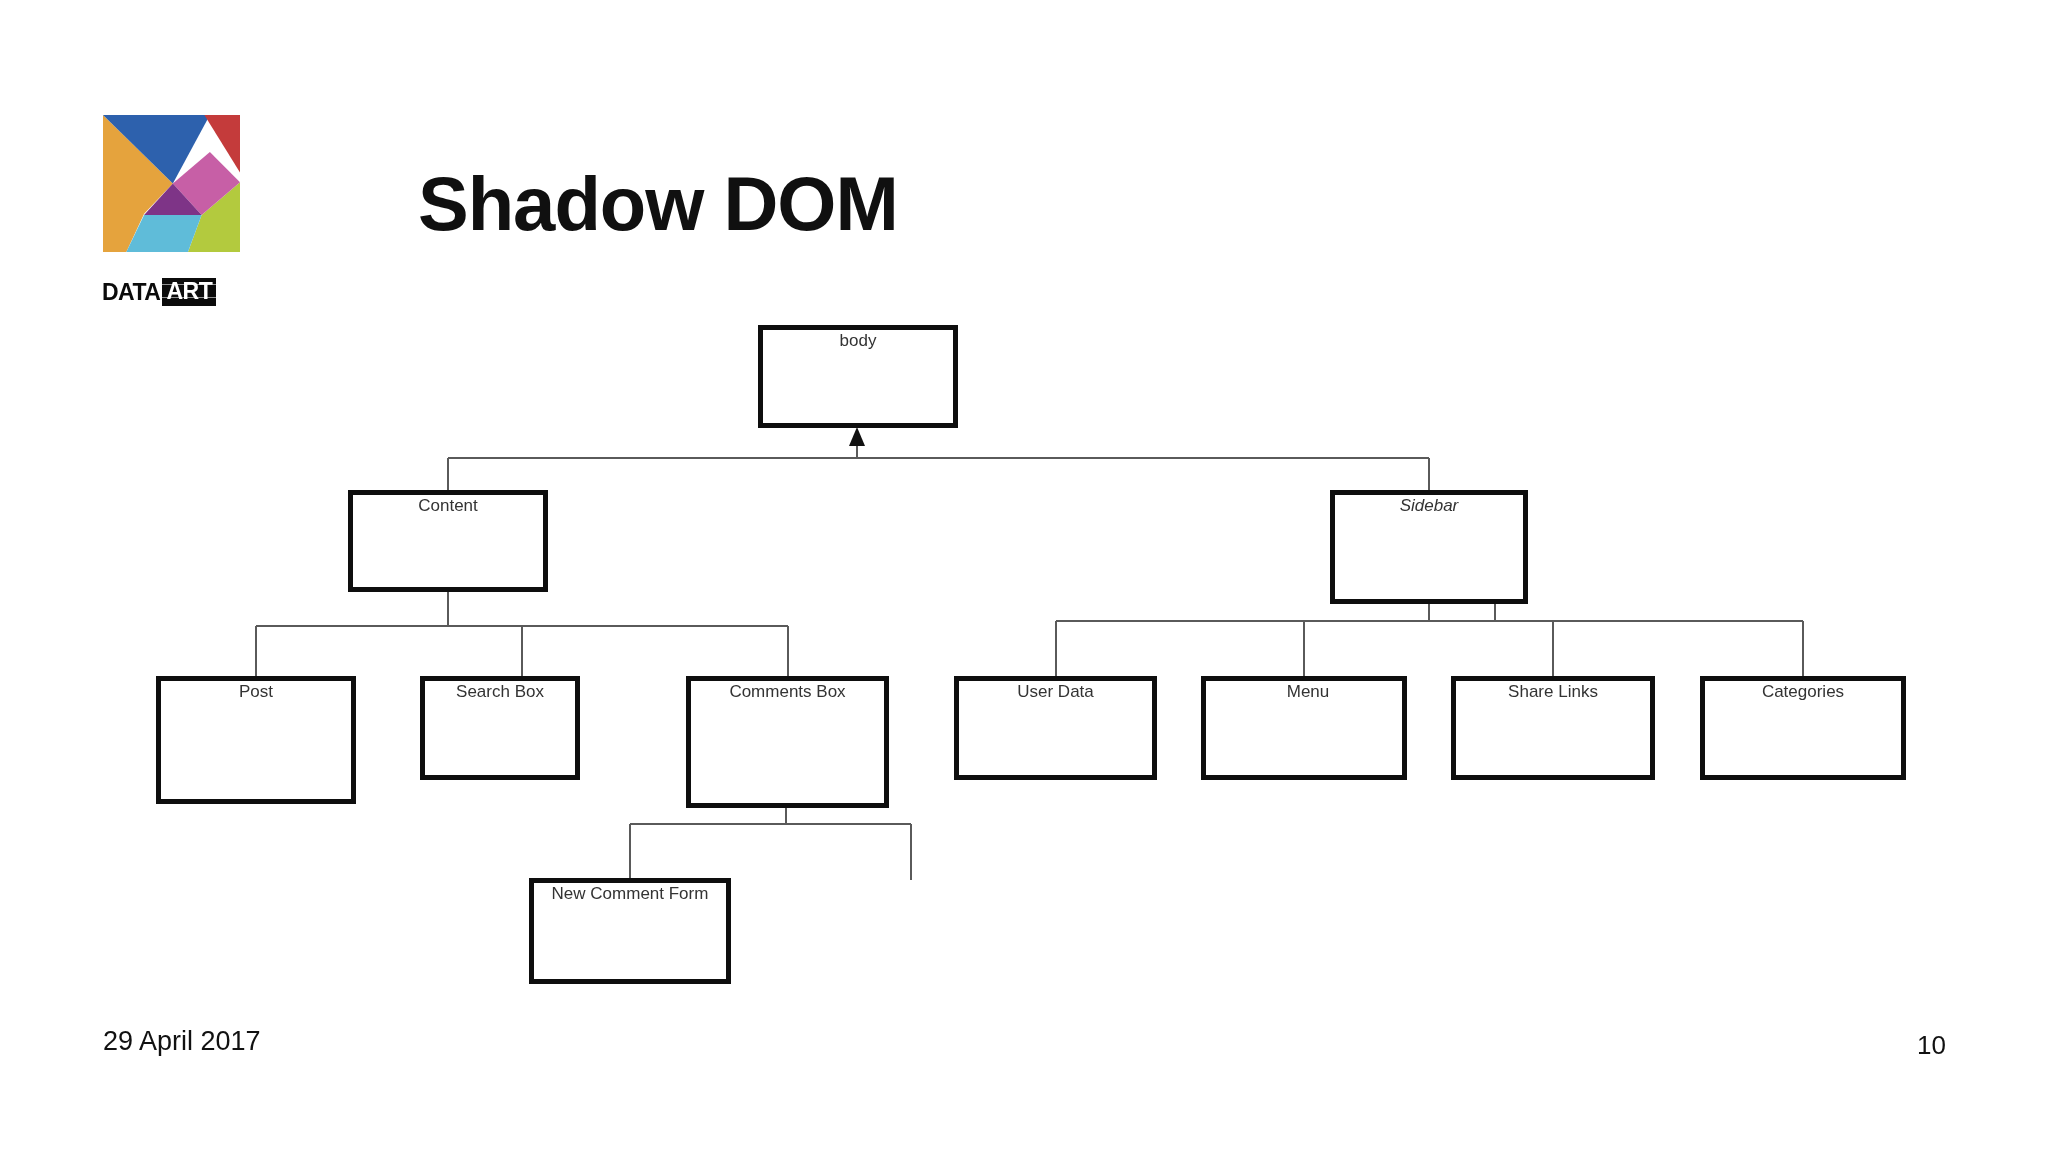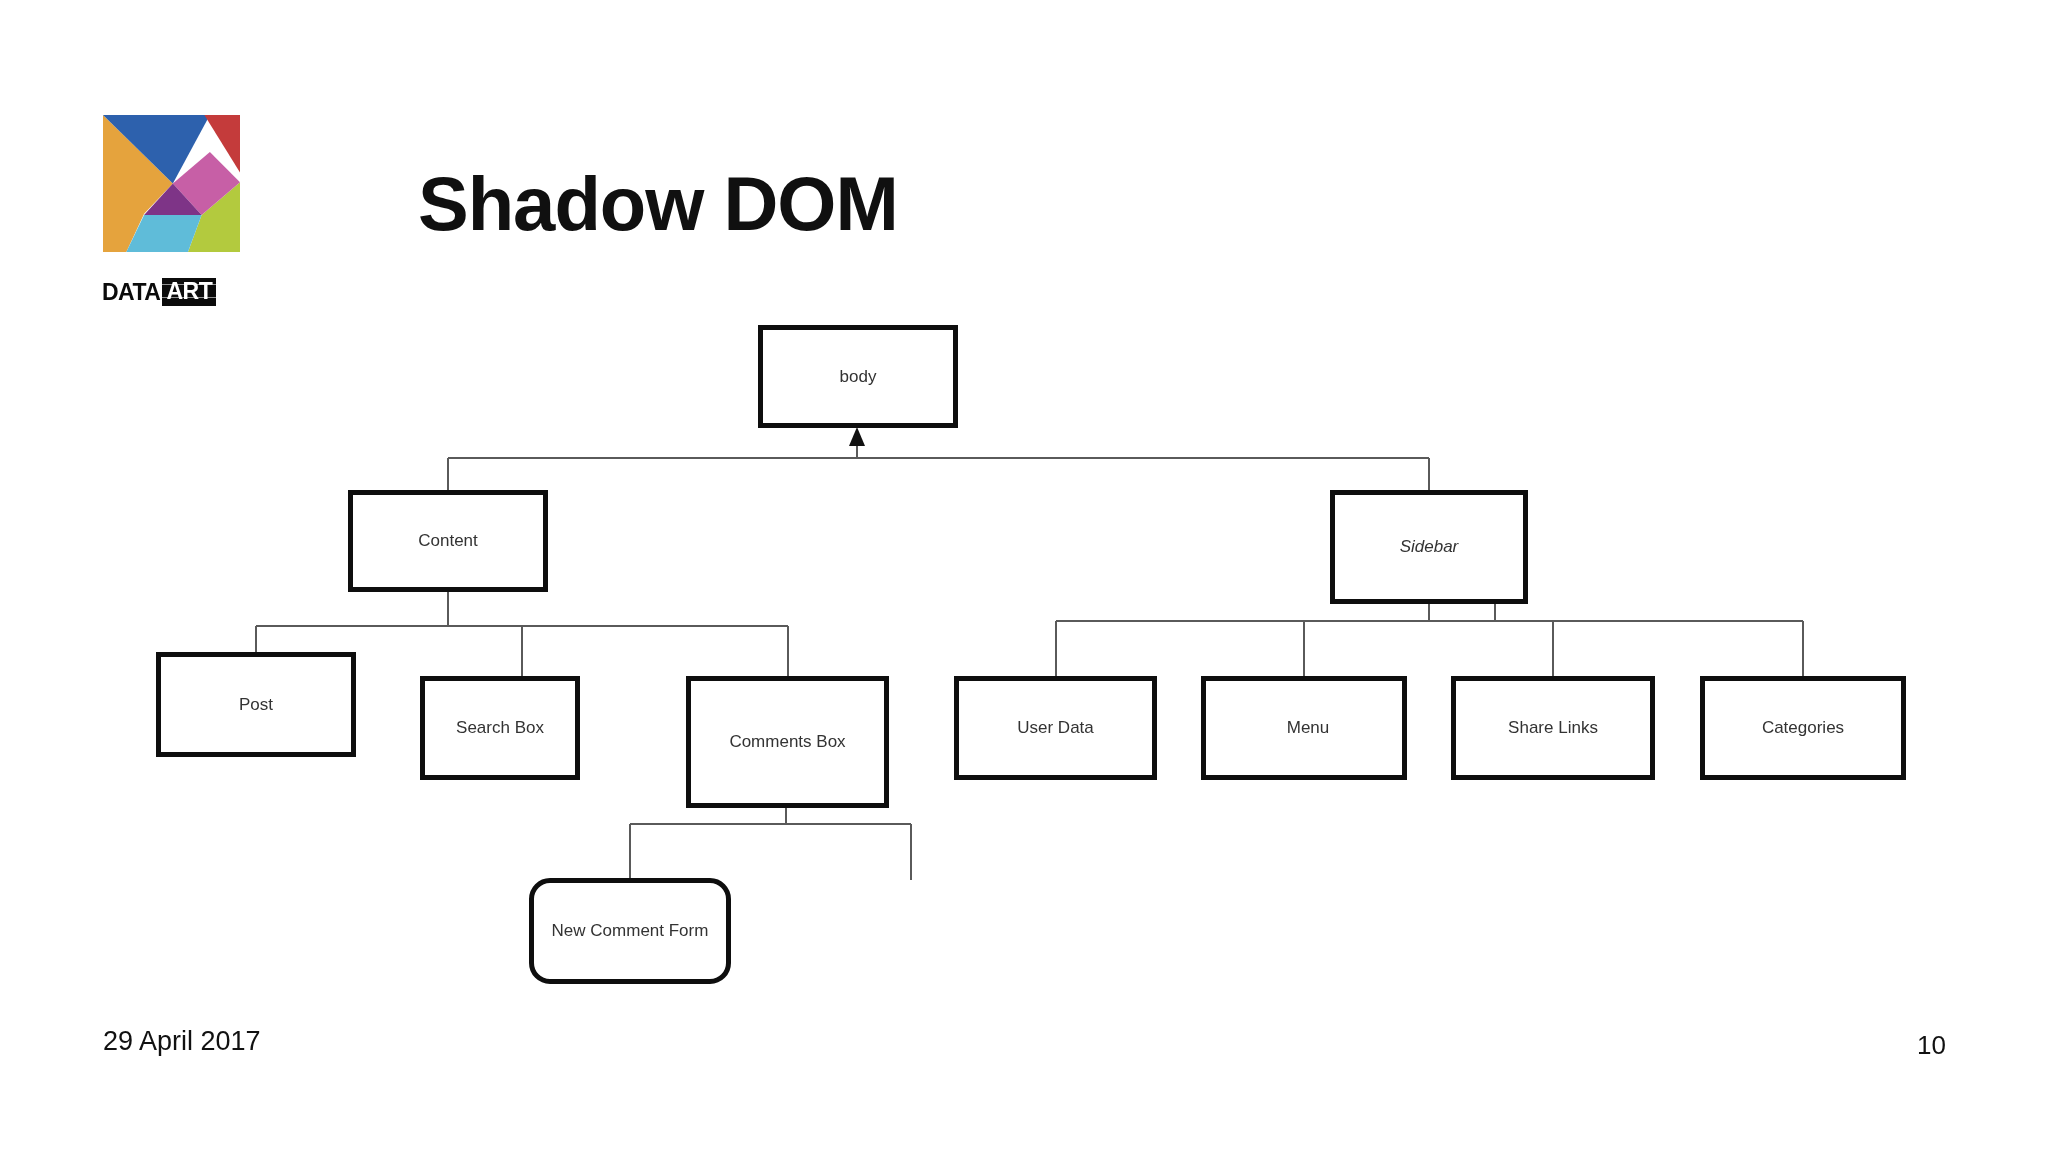--- a/index.html
+++ b/index.html
@@ -71,21 +71,21 @@
     left: 0; top: 0;
     width: 2048px;
     height: 1152px;
   }
   .node {
     position: absolute;
     background: #ffffff;
     border: 5px solid #0e0e0e;
     box-sizing: border-box;
     display: flex;
-    align-items: center;
+    align-items: flex-start;
     justify-content: center;
     text-align: center;
     font-size: 17px;
     color: #333333;
     line-height: 1.25;
   }
   .node .lbl { padding: 0 4px; }
   .node .lbl.wrap { max-width: 100px; }
 
   
@@ -160,21 +160,21 @@
   </div>
 
   <div class="node" style="left:348px; top:490px; width:200px; height:102px;">
     <span class="lbl">Content</span>
   </div>
 
   <div class="node" style="left:1330px; top:490px; width:198px; height:114px;font-style:italic;">
     <span class="lbl">Sidebar</span>
   </div>
 
-  <div class="node" style="left:156px; top:652px; width:200px; height:105px;">
+  <div class="node" style="left:156px; top:676px; width:200px; height:128px;">
     <span class="lbl">Post</span>
   </div>
 
   <div class="node" style="left:420px; top:676px; width:160px; height:104px;">
     <span class="lbl">Search Box</span>
   </div>
 
   <div class="node" style="left:686px; top:676px; width:203px; height:132px;">
     <span class="lbl">Comments Box</span>
   </div>
@@ -188,21 +188,21 @@
   </div>
 
   <div class="node" style="left:1451px; top:676px; width:204px; height:104px;">
     <span class="lbl">Share Links</span>
   </div>
 
   <div class="node" style="left:1700px; top:676px; width:206px; height:104px;">
     <span class="lbl">Categories</span>
   </div>
 
-  <div class="node" style="left:529px; top:878px; width:202px; height:106px;border-radius:21px;">
+  <div class="node" style="left:529px; top:878px; width:202px; height:106px;">
     <span class="lbl">New Comment Form</span>
   </div>
 
 
   <div class="footer-date">29 April 2017</div>
   <div class="page-number">10</div>
 
 </div>
 
 </body></html>

